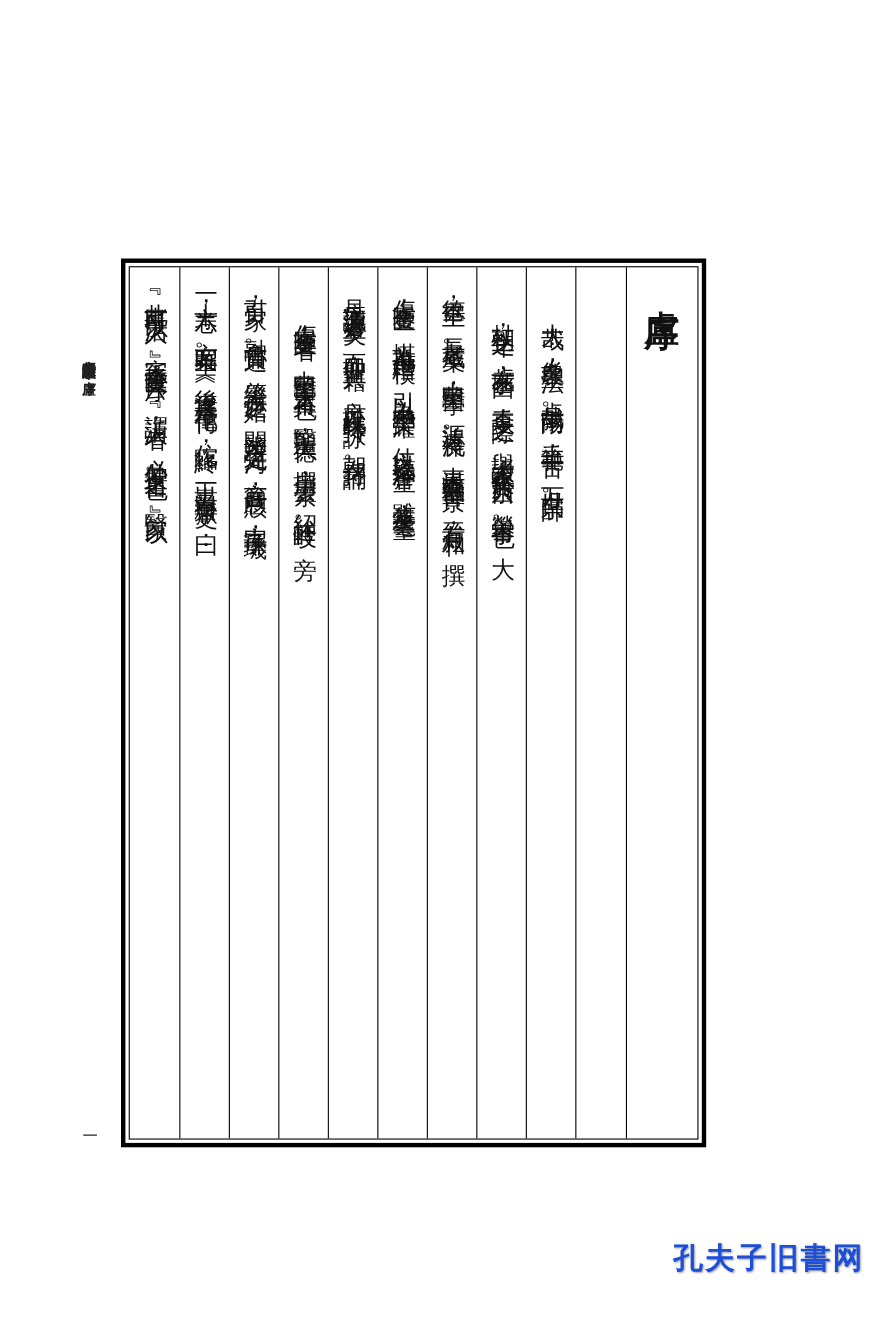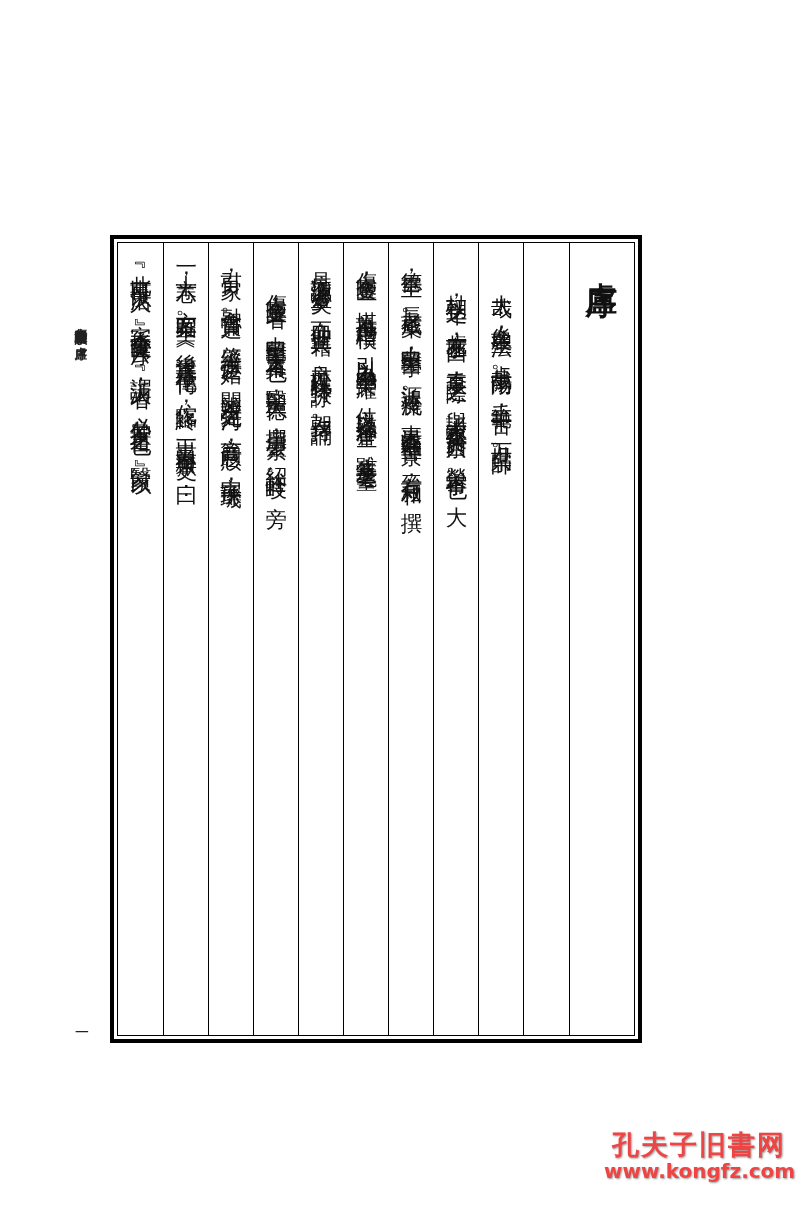--- a/index.html
+++ b/index.html
@@ -91,21 +91,21 @@
       top: 1024px;
       font-size: 14px;
       color: #222;
     }
     .watermark {
       position: absolute;
       left: 604px;
       top: 1130px;
       width: 190px;
       text-align: center;
-      color: #ef4444;
+      color: #1d4ed8;
       text-shadow: 1px 1px 2px #9a9a9a, -1px -1px 0 #fff;
       font-family: "DejaVu Sans", "Liberation Sans", sans-serif;
     }
     .watermark .wm-title {
       font-size: 27px;
       letter-spacing: 2px;
       font-weight: bold;
       line-height: 1.1;
     }
     .watermark .wm-url {
@@ -156,14 +156,13 @@
       <span class="col-text">一十六卷，方案昭垂。《後漢書》華佗傳，佗臨終，出書一卷與獄吏。曰：</span>
     </div>
     <div class="col body-col">
       <span class="col-text">『此書可以活人。』宋孫奇金匱序云：『謂活人者，必仲景之書也。』醫家以</span>
     </div>
   </div>
 </div>
 
 <div class="watermark">
   <div class="wm-title">孔夫子旧書网</div>
-  <div class="wm-url">www.kongfz.com</div>
 </div>
 
 </body></html>

